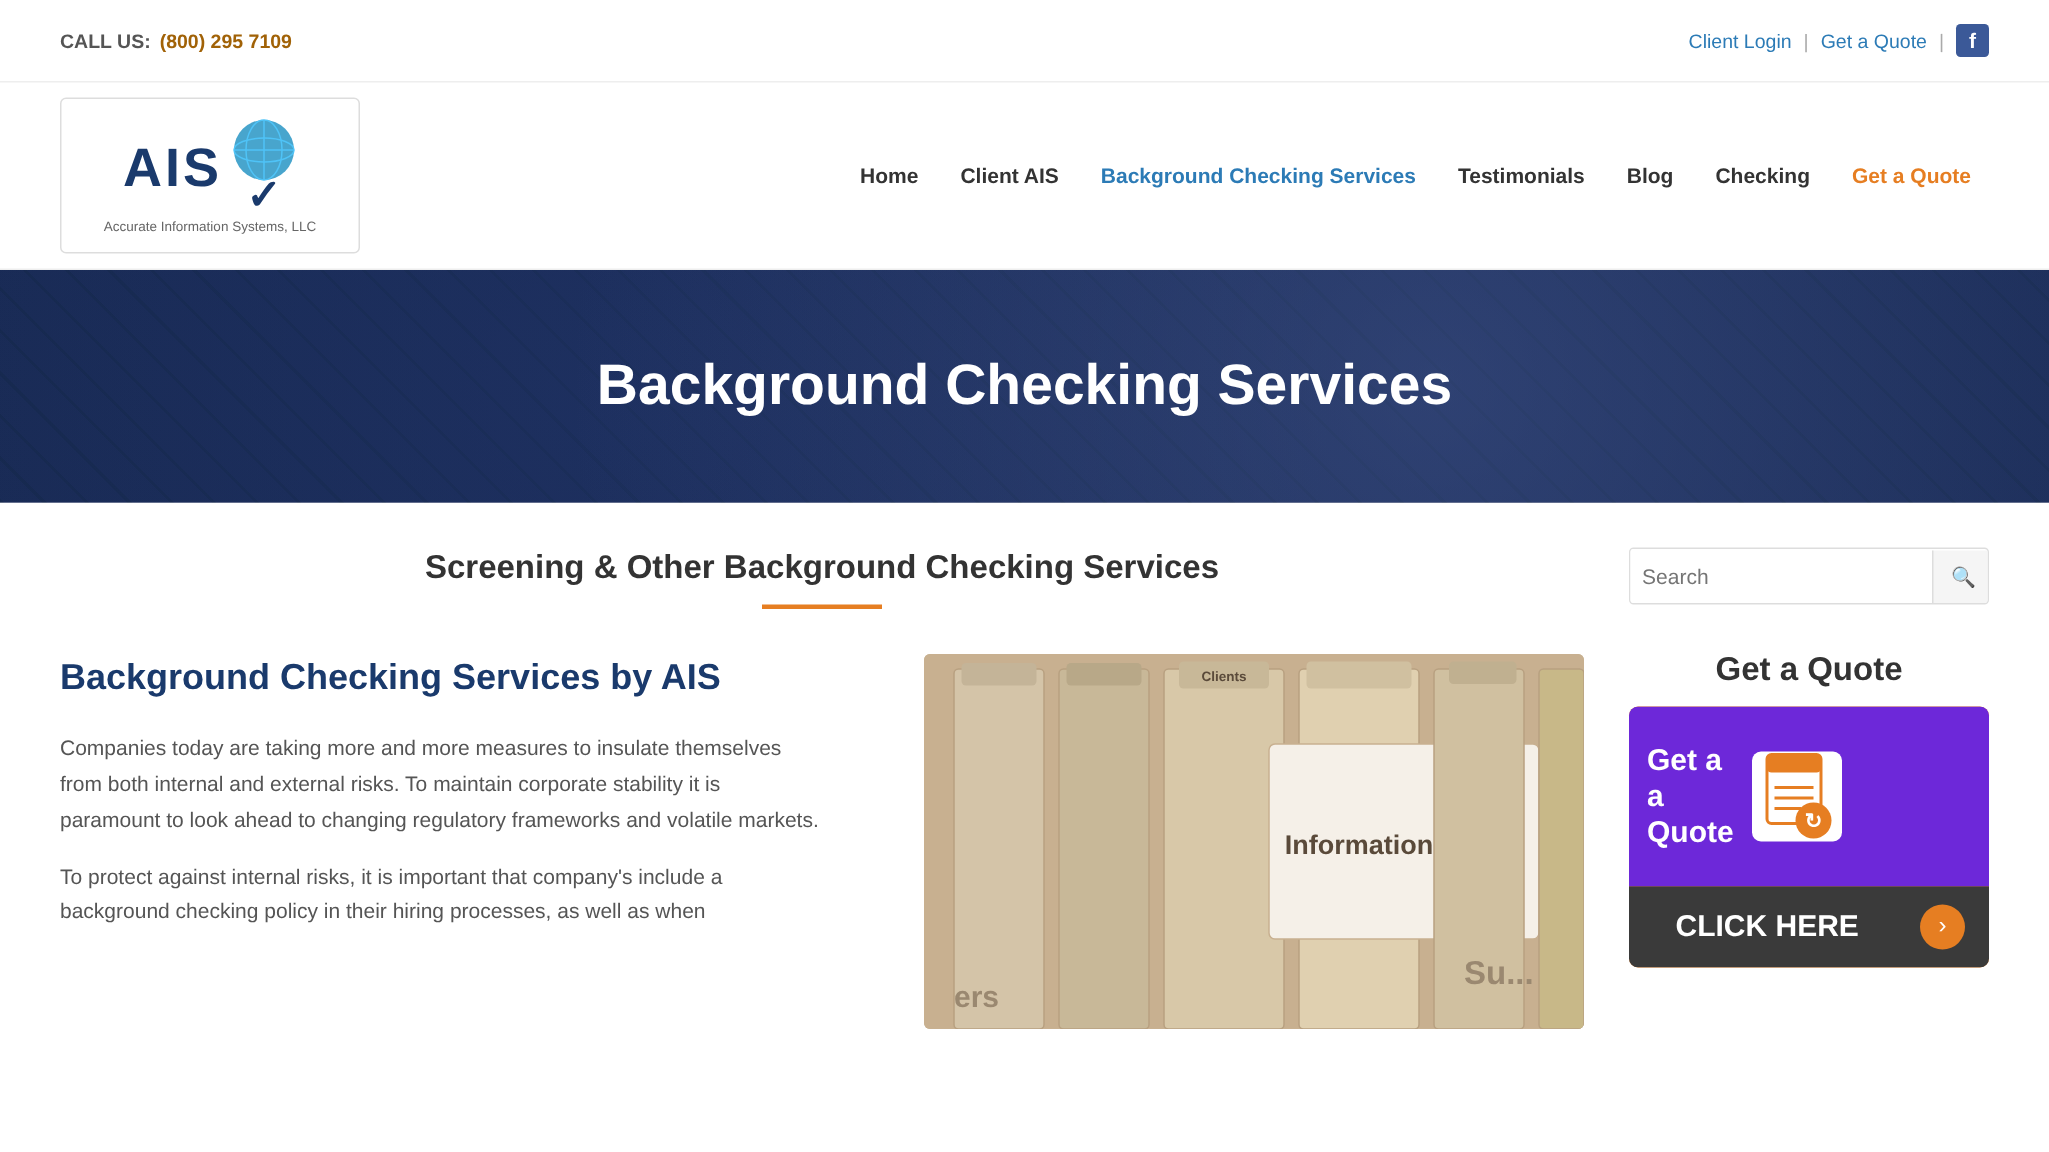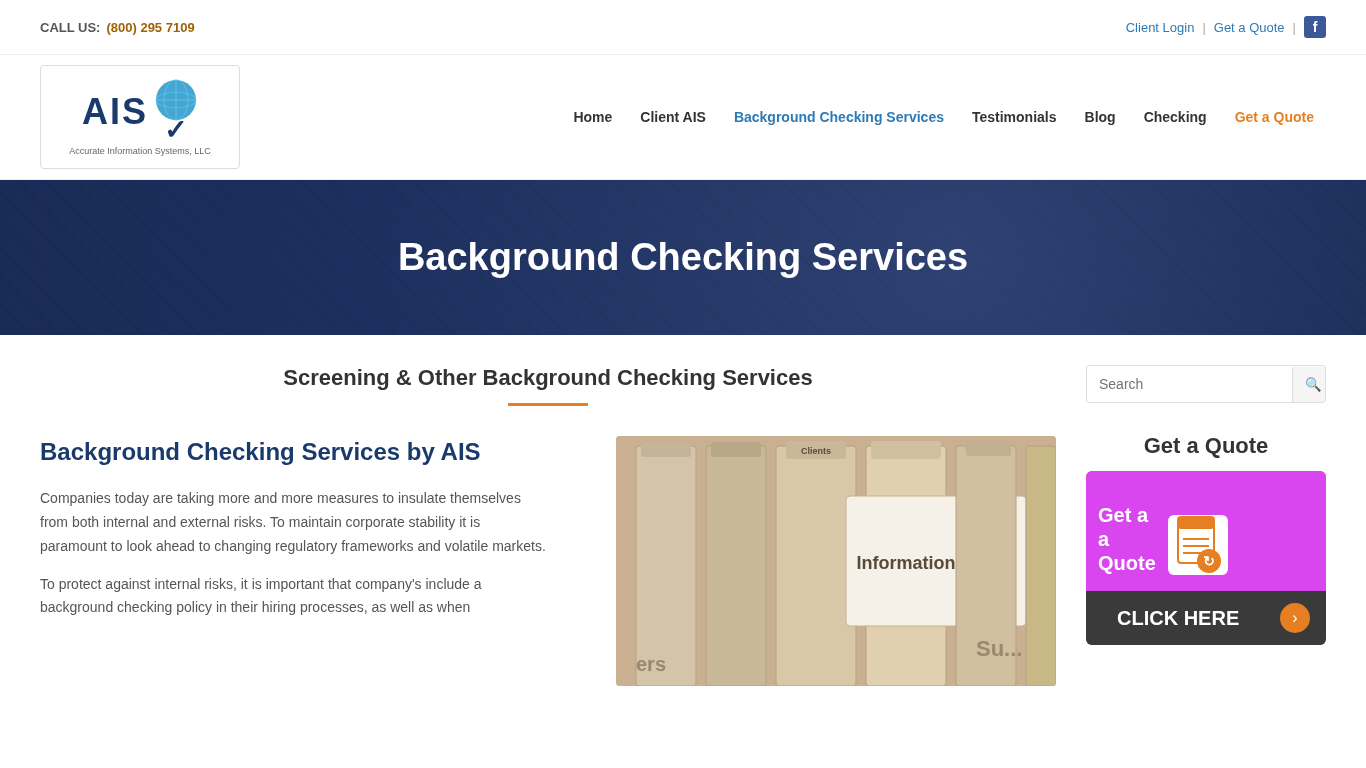--- a/index.html
+++ b/index.html
@@ -101,39 +101,40 @@
       position: relative; overflow: hidden; margin-left: 48px;
     }
 
     
     .sidebar { width: 240px; flex-shrink: 0; }
 
     .search-box {
       display: flex; align-items: center;
       border: 1px solid #ddd; border-radius: 3px; overflow: hidden;
       margin-bottom: 30px;
+      justify-content: center;
     }
     .search-input {
       flex: 1; padding: 10px 12px; border: none; outline: none; font-size: 14px; color: #999;
     }
     .search-btn {
       background: #f5f5f5; border: none; border-left: 1px solid #ddd;
       padding: 10px 12px; cursor: pointer; color: #555;
     }
 
     .quote-section { }
     .quote-title {
       font-size: 22px; font-weight: 700; color: #333; text-align: center; margin-bottom: 12px;
     }
     .quote-banner {
       background: #e67e22; border-radius: 6px; overflow: hidden;
       display: flex; flex-direction: column; align-items: stretch;
     }
     .quote-banner-inner {
-      display: flex; align-items: flex-end; background: #d946ef; padding: 16px 12px;
+      display: flex; align-items: center; background: #6d28d9; padding: 16px 12px;
       gap: 12px; min-height: 120px;
     }
     .quote-text-block {
       display: flex; flex-direction: column; align-items: flex-start; justify-content: center;
     }
     .quote-get { font-size: 20px; font-weight: 900; color: white; line-height: 1.2; }
     .quote-a { font-size: 20px; font-weight: 900; color: white; line-height: 1.2; }
     .quote-quote { font-size: 20px; font-weight: 900; color: white; line-height: 1.2; }
     .quote-doc-icon {
       width: 60px; background: white; border-radius: 6px;

